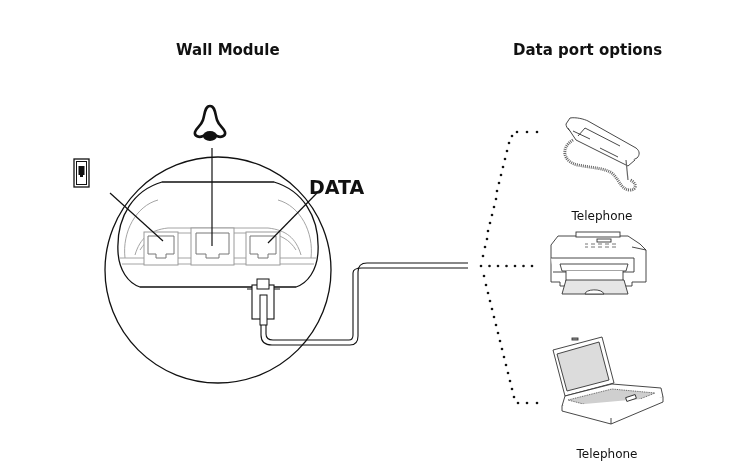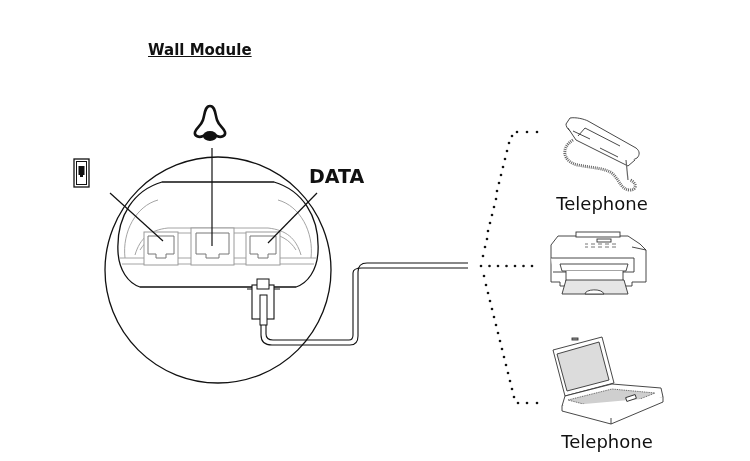--- a/index.html
+++ b/index.html
@@ -1,29 +1,30 @@
 <!DOCTYPE html>
 <html><head>
 <meta charset="utf-8">
 <style>
   html, body { margin: 0; padding: 0; background: #ffffff; }
   body { width: 750px; height: 461px; position: relative; overflow: hidden; font-family: "DejaVu Sans", "Liberation Sans", sans-serif; color: #111; }
   #stage { position: absolute; left: 0; top: 0; width: 750px; height: 461px; }
   .title { position: absolute; font-weight: bold; font-size: 15px; letter-spacing: 0; white-space: nowrap; color: #111; }
-  .label { position: absolute; font-size: 18px; white-space: nowrap; color: #111; transform: translateX(-50%); }
+  .label { position: absolute; font-size: 12px; white-space: nowrap; color: #111; transform: translateX(-50%); margin-top: 16px; }
   .data-label { position: absolute; font-weight: bold; font-size: 19px; white-space: nowrap; color: #111; }
 </style>
 </head>
 <body>
 
 <div id="stage">
 
-  <div class="title" style="left:148px; top:41px;text-decoration:underline;">Wall Module</div>
+  <div class="title" style="left:176px; top:41px;">Wall Module</div>
+  <div class="title" style="left:513px; top:41px;">Data port options</div>
 
-  <div class="data-label" style="left:309px; top:165px;">DATA</div>
+  <div class="data-label" style="left:309px; top:176px;">DATA</div>
 
   <div class="label" style="left:602px; top:193px;">Telephone</div>
   <div class="label" style="left:607px; top:431px;">Telephone</div>
 
   <svg width="750" height="461" viewBox="0 0 750 461" style="position:absolute;left:0;top:0;">
 
     <circle cx="218" cy="270" r="113" fill="none" stroke="#111" stroke-width="1.3"></circle>
 
     <g>
       <path d="M118 252 C116 215, 135 190, 162 182 L274 182 C301 190, 320 215, 318 252 C317 270, 308 283, 296 287 L140 287 C128 283, 119 270, 118 252 Z" fill="#fff" stroke="#111" stroke-width="1.3"></path>

